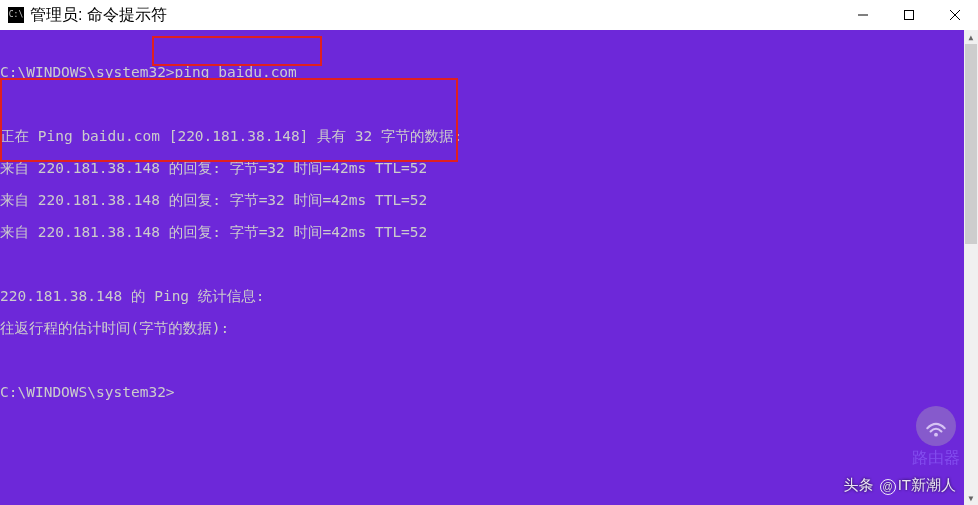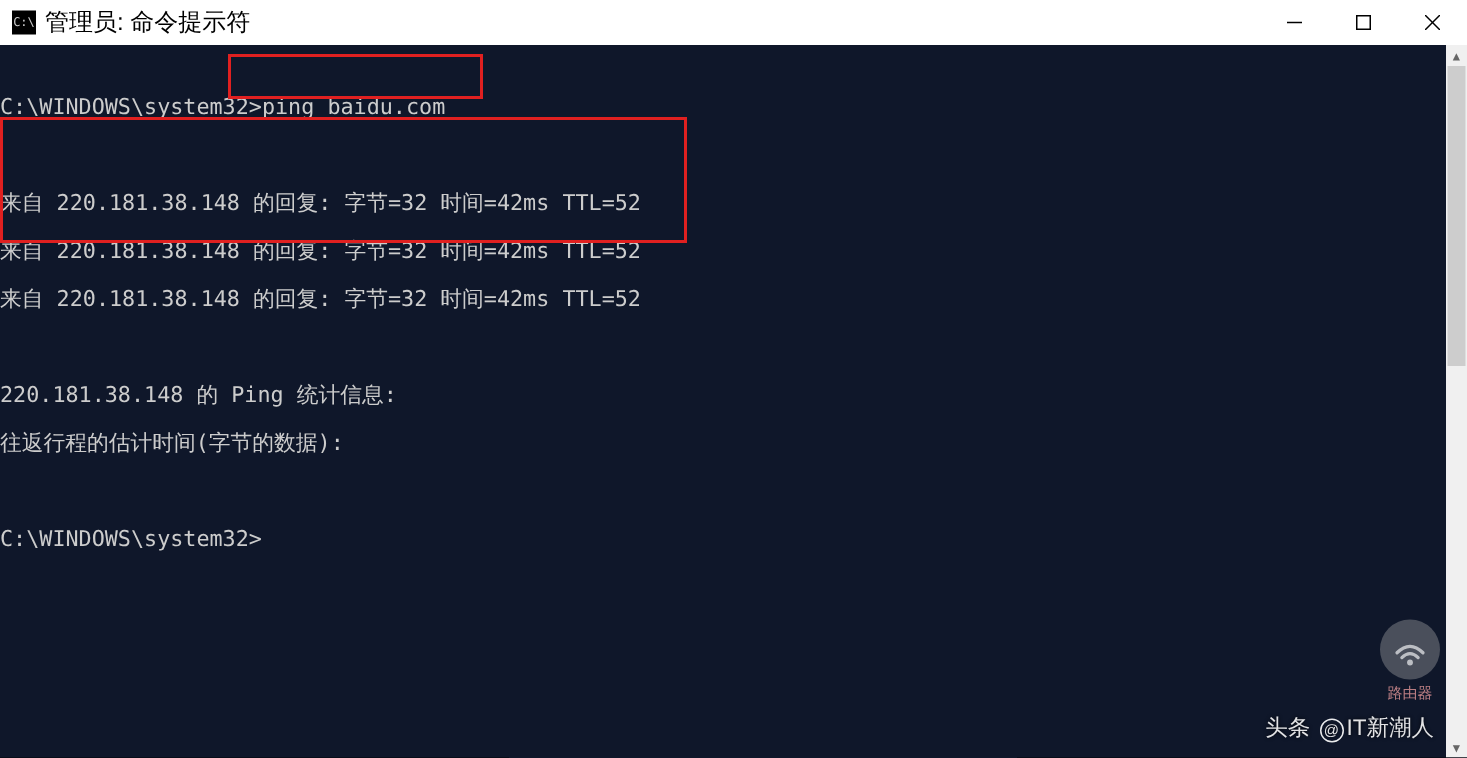--- a/index.html
+++ b/index.html
@@ -52,21 +52,21 @@
       font-size: 14px;
       color: #000;
     }
     .title-btn svg { width: 10px; height: 10px; }
     .terminal {
       position: absolute;
       top: 30px;
       left: 0;
       right: 14px;
       bottom: 0;
-      background: #0f172a;
+      background: #6d28d9;
       color: #ccc;
       font-size: 14.5px;
       line-height: 16px;
       padding-top: 18px;
       white-space: pre;
       font-family: "NSimSun", "SimSun", "Consolas", monospace;
     }
     .terminal .line { height: 16px; }
     .annot-box {
       position: absolute;
@@ -136,22 +136,22 @@
     .router-circle {
       width: 40px;
       height: 40px;
       border-radius: 50%;
       background: rgba(180,180,180,0.5);
       display: flex;
       align-items: center;
       justify-content: center;
     }
     .router-label {
-      font-size: 10px;
-      color: #fca5a5;
+      font-size: 16px;
+      color: #8b5cf6;
       font-family: "Microsoft YaHei", sans-serif;
       margin-top: 2px;
     }
     .at-circle {
       display: inline-flex;
       width: 16px;
       height: 16px;
       border: 1.5px solid #fff;
       border-radius: 50%;
       align-items: center;
@@ -184,20 +184,21 @@
           <line x1="0" y1="0" x2="10" y2="10" stroke="#000" stroke-width="1"></line>
           <line x1="10" y1="0" x2="0" y2="10" stroke="#000" stroke-width="1"></line>
         </svg>
     </div>
   </div>
 </div>
 
 <div class="terminal">
 <div class="line"><span>C:\WINDOWS\system32&gt;</span><span>ping baidu.com</span></div>
 <div class="line"></div>
+<div class="line">正在 Ping baidu.com [220.181.38.148] 具有 32 字节的数据:</div>
 <div class="line">来自 220.181.38.148 的回复: 字节=32 时间=42ms TTL=52</div>
 <div class="line">来自 220.181.38.148 的回复: 字节=32 时间=42ms TTL=52</div>
 <div class="line">来自 220.181.38.148 的回复: 字节=32 时间=42ms TTL=52</div>
 <div class="line"></div>
 <div class="line">220.181.38.148 的 Ping 统计信息:</div>
 <div class="line">往返行程的估计时间(字节的数据):</div>
 <div class="line"></div>
 <div class="line"><span>C:\WINDOWS\system32&gt;</span></div>
 </div>
 

